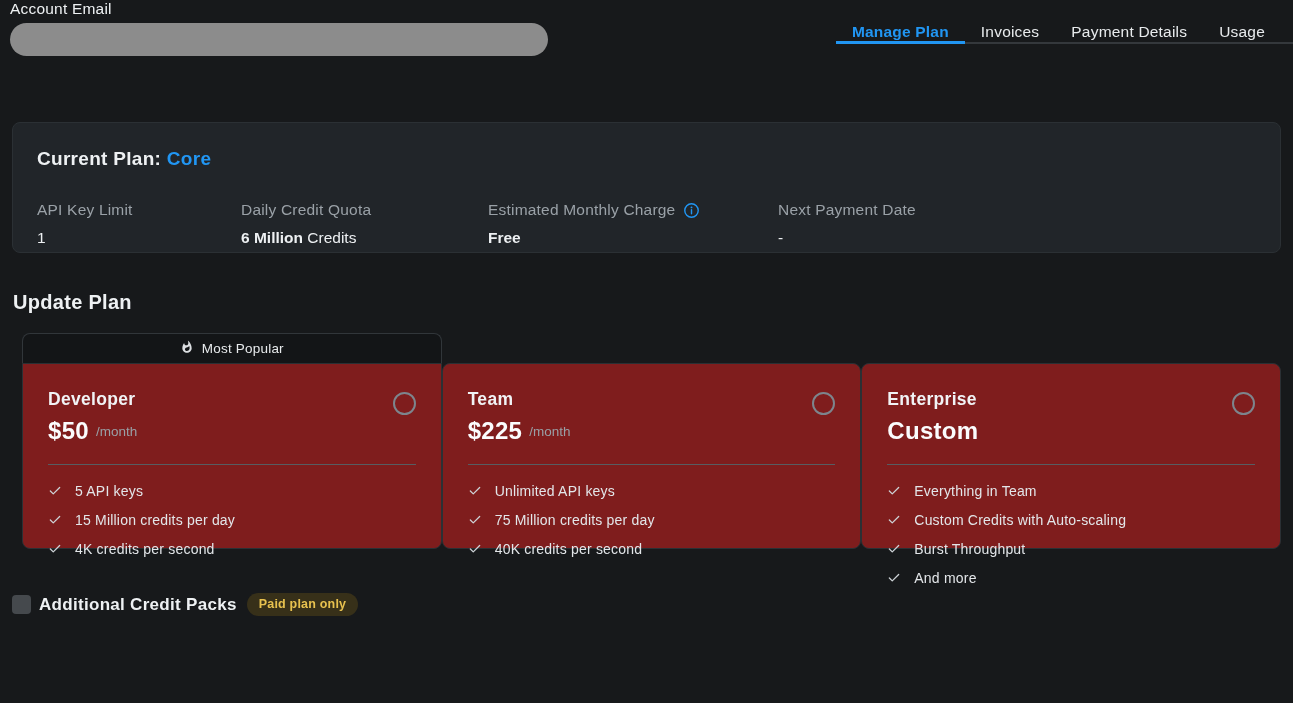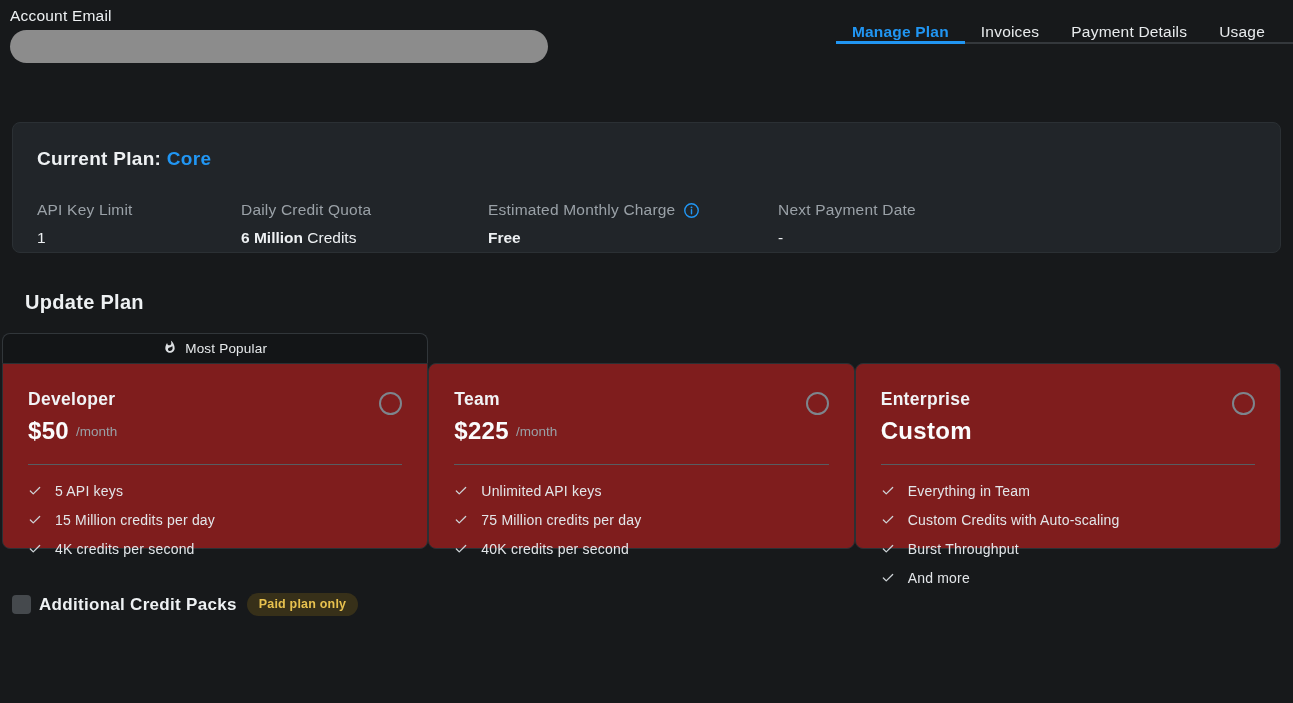--- a/index.html
+++ b/index.html
@@ -5,21 +5,21 @@
   * { margin:0; padding:0; box-sizing:border-box; }
   html,body { width:1293px; height:703px; overflow:hidden; }
   body {
     background:#17191b;
     color:#eef1f3;
     font-family:"Liberation Sans","DejaVu Sans",sans-serif;
     position:relative;
   }
   
   .topbar { position:relative; height:61px; padding-left:10px; }
-  .acct-label { padding-top:7px; font-size:15.5px; color:#eef1f3; letter-spacing:.2px; }
+  .acct-label { font-size:15.5px; color:#eef1f3; letter-spacing:.2px; }
   .email-input {
     margin-top:5px; width:538px; height:33px;
     background:#8c8c8c; border-radius:17px;
   }
   .tabs {
     position:absolute; right:0; top:23px;
     display:flex; align-items:flex-end;
     border-bottom:2px solid #34383c; padding-right:12px;
   }
   .tab {
@@ -41,23 +41,23 @@
     grid-template-columns:204px 247px 290px 330px 1fr;
   }
   .stat-label {
     font-size:15.5px; color:#9aa1a7; letter-spacing:.2px;
     display:flex; align-items:center; gap:8px;
   }
   .stat-value { margin-top:10px; font-size:15.5px; color:#edf0f2; }
   .stat-value b { font-weight:700; }
   .info-icon svg { display:block; }
   
-  .update-heading { margin:38px 0 0 25px; font-size:20px; font-weight:700; letter-spacing:.3px; }
+  .update-heading { margin:38px 0 0 13px; font-size:20px; font-weight:700; letter-spacing:.3px; }
   .plans {
-    margin:19px 12px 0 2px;
+    margin:19px 12px 0 22px;
     display:grid; grid-template-columns:repeat(3,1fr); 
     align-items:end;
   }
   .popular-band {
     height:30px; background:#131517;
     border:1px solid #31363a; border-bottom:none;
     border-radius:8px 8px 0 0;
     display:flex; align-items:center; justify-content:center; gap:8px;
     font-size:13.5px; color:#e7eaec; letter-spacing:.2px;
   }

